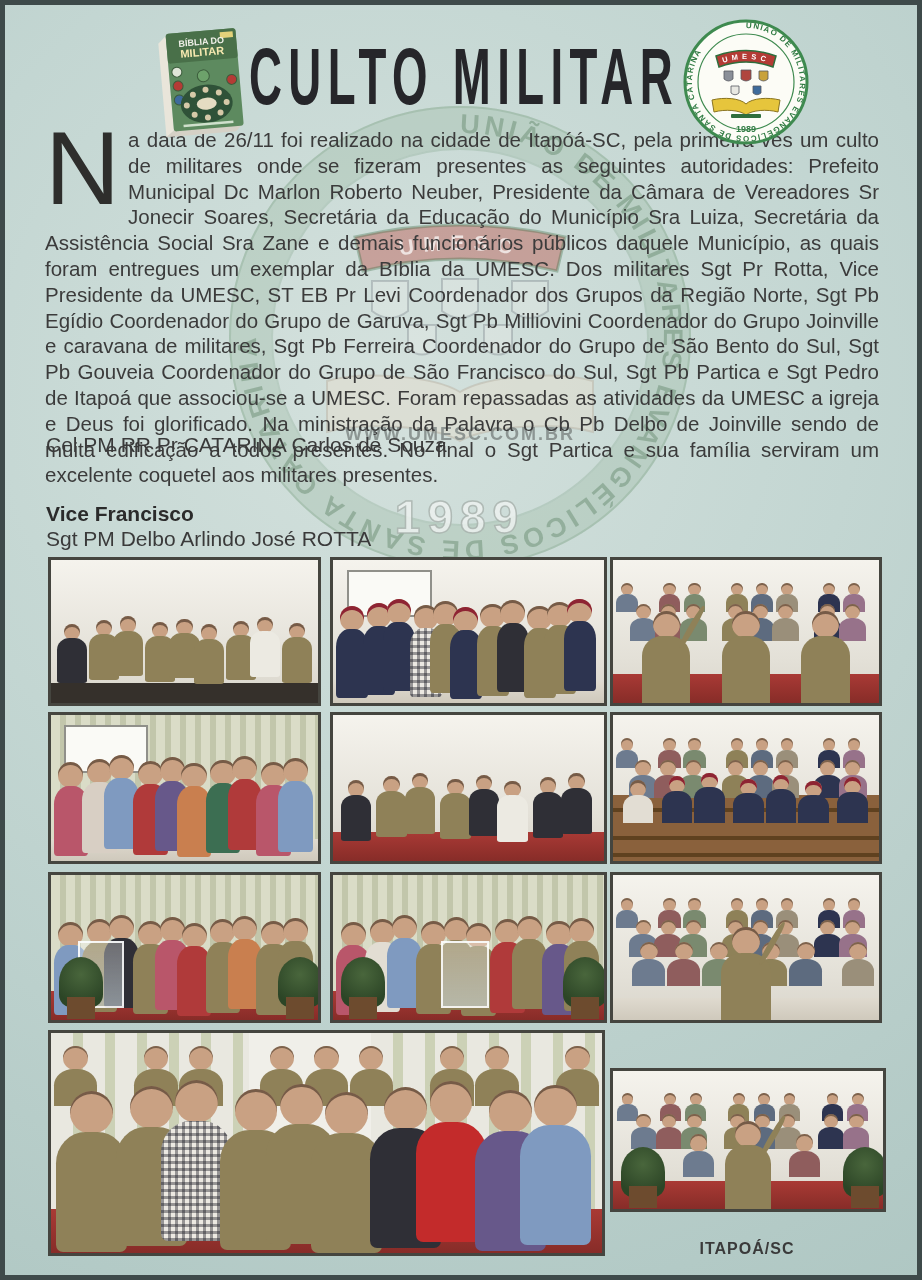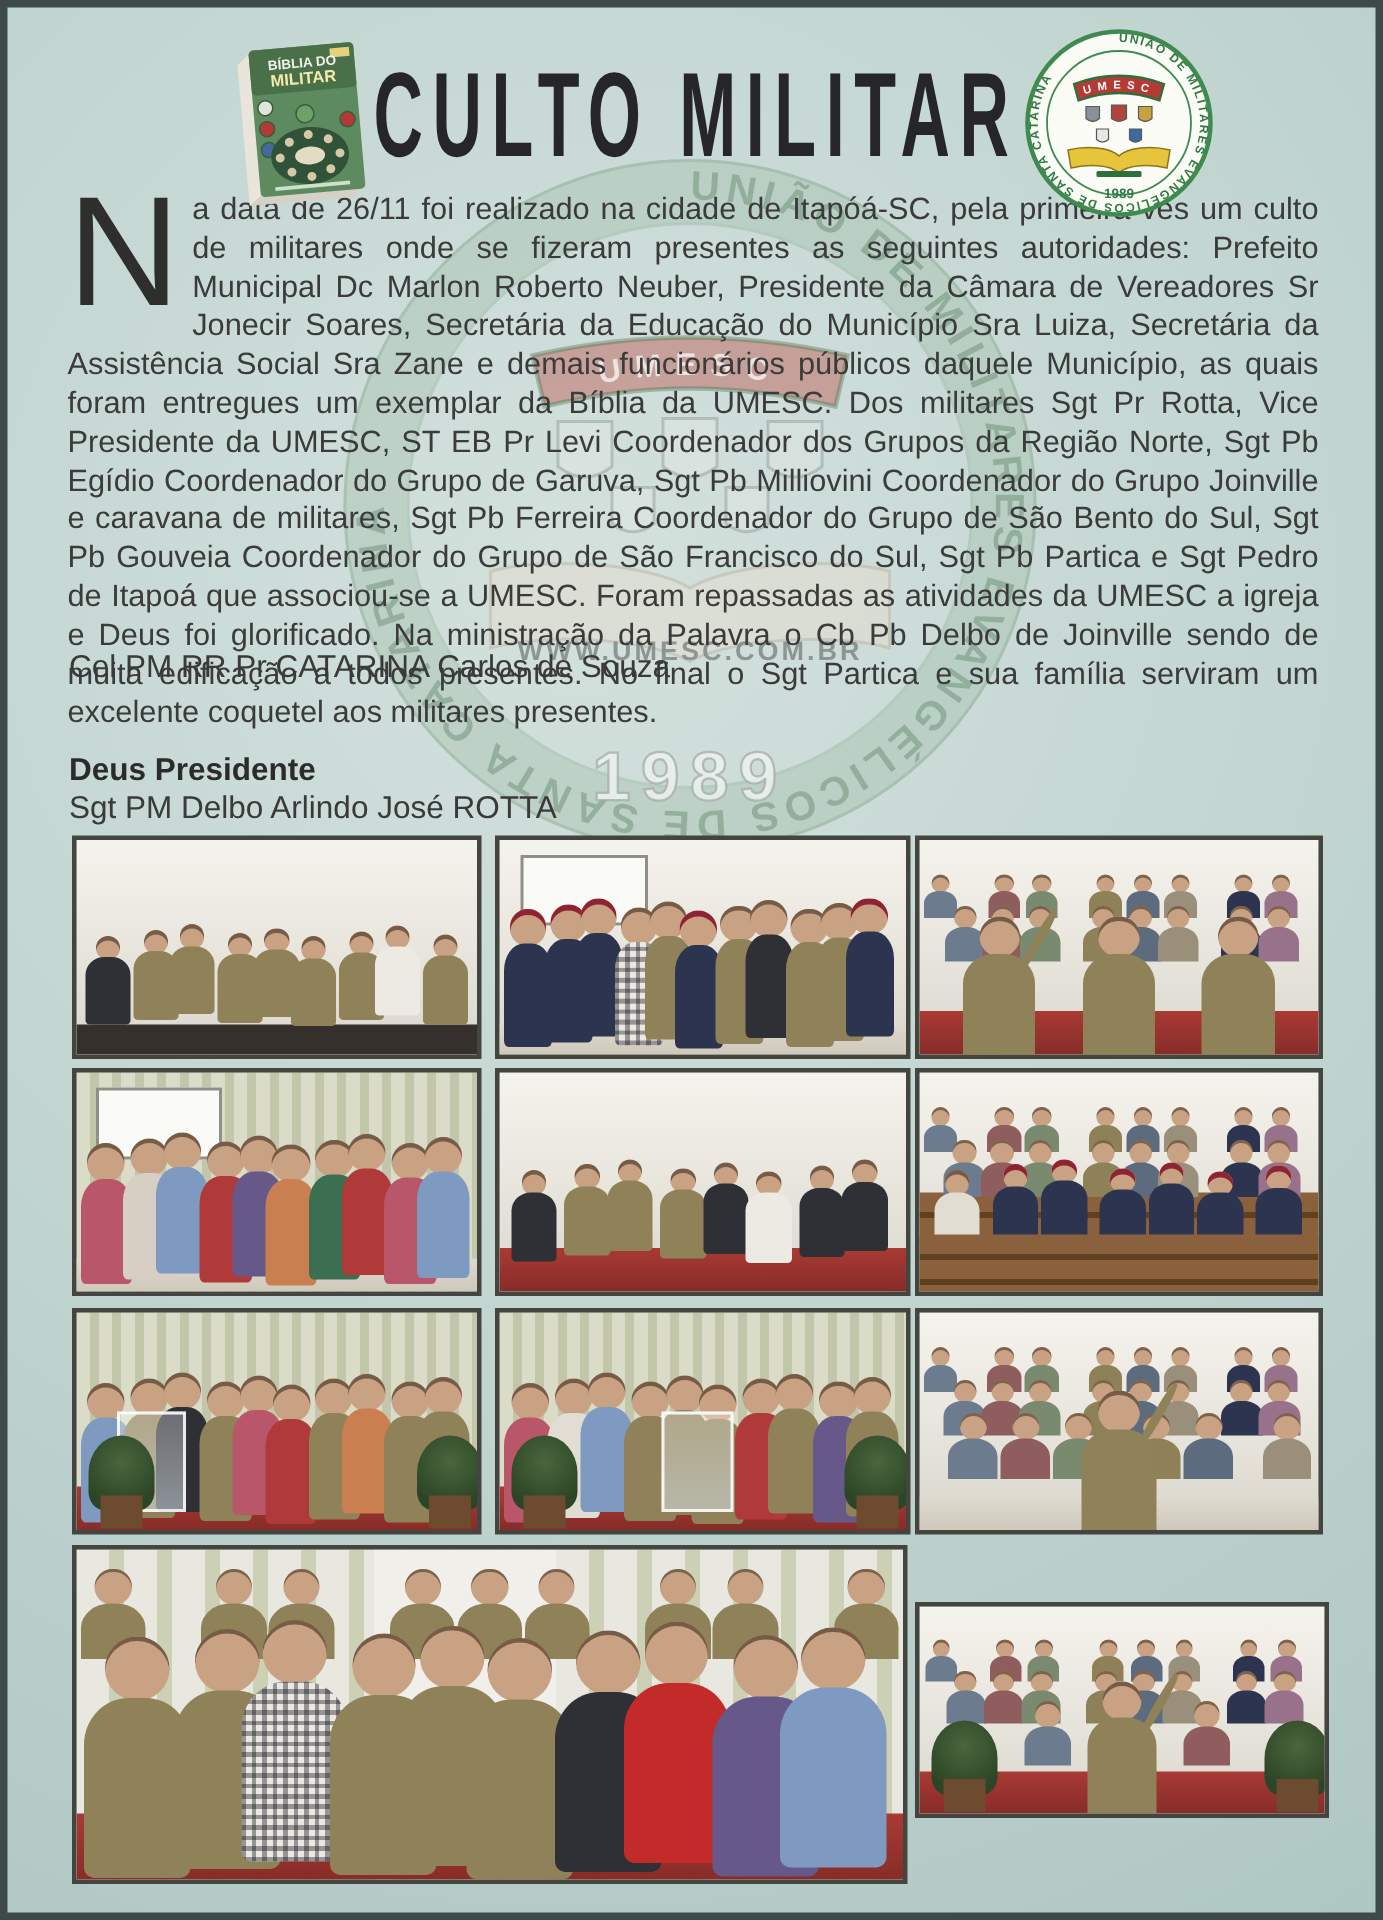--- a/index.html
+++ b/index.html
@@ -150,21 +150,21 @@
 
   <div class="article">
     <span class="dropcap">N</span>
     <span>a data de 26/11 foi realizado na cidade de Itapóá-SC, pela primeira vês um culto de militares onde se fizeram presentes as seguintes autoridades: Prefeito Municipal Dc Marlon Roberto Neuber, Presidente da Câmara de Vereadores Sr Jonecir Soares, Secretária da Educação do Município Sra Luiza, Secretária da Assistência Social Sra Zane e demais funcionários públicos daquele Município, as quais foram entregues um exemplar da Bíblia da UMESC. Dos militares Sgt Pr Rotta, Vice Presidente da UMESC, ST EB Pr Levi Coordenador dos Grupos da Região Norte, Sgt Pb Egídio Coordenador do Grupo de Garuva, Sgt Pb Milliovini Coordenador do Grupo Joinville e caravana de militares, Sgt Pb Ferreira Coordenador do Grupo de São Bento do Sul, Sgt Pb Gouveia Coordenador do Grupo de São Francisco do Sul, Sgt Pb Partica e Sgt Pedro de Itapoá que associou-se a UMESC. Foram repassadas as atividades da UMESC a igreja e Deus foi glorificado. Na ministração da Palavra o Cb Pb Delbo de Joinville sendo de muita edificação a todos presentes. No final o Sgt Partica e sua família serviram um excelente coquetel aos militares presentes.</span>
   </div>
 
   <div class="officer" style="top:432px">
     <div class="name">Cel PM RR Pr CATARINA Carlos de Souza</div>
   </div>
   <div class="officer" style="top:501px">
-    <div class="role">Deus Presidente</div>
+    <div class="role">Vice Francisco</div>
     <div class="name">Sgt PM Delbo Arlindo José ROTTA</div>
   </div>
 
   <div class="photo wall-plain" style="left:48px;top:557px;width:273px;height:149px">
       <div class="floor floor-dark" style="height: 20.02px;"></div>
       <div class="person" style="left: 6.10767px; top: 63.635px; width: 30.03px; height: 60.06px;">
         <div class="head" style="width: 16.2162px; height: 16.2162px;"></div>
         <div class="torso" style="height: 45.4654px; background: rgb(47, 47, 54);"></div>
       </div>
       <div class="person" style="left: 37.673px; top: 60.06px; width: 30.03px; height: 60.06px;">
@@ -852,14 +852,15 @@
         <div class="head" style="width: 26.082px; height: 26.082px;"></div>
         <div class="torso" style="height: 73.1262px; background: rgb(143, 129, 88);"></div>
         <div class="arm"></div>
       </div>
       <div class="plant" style="left: 8.1px;"></div>
       <div class="planter" style="left: 16.1px;"></div>
       <div class="plant" style="left: 229.5px;"></div>
       <div class="planter" style="left: 237.5px;"></div>
     </div>
 
+  <div class="location">ITAPOÁ/SC</div>
 
 </div>
 
 </body></html>

